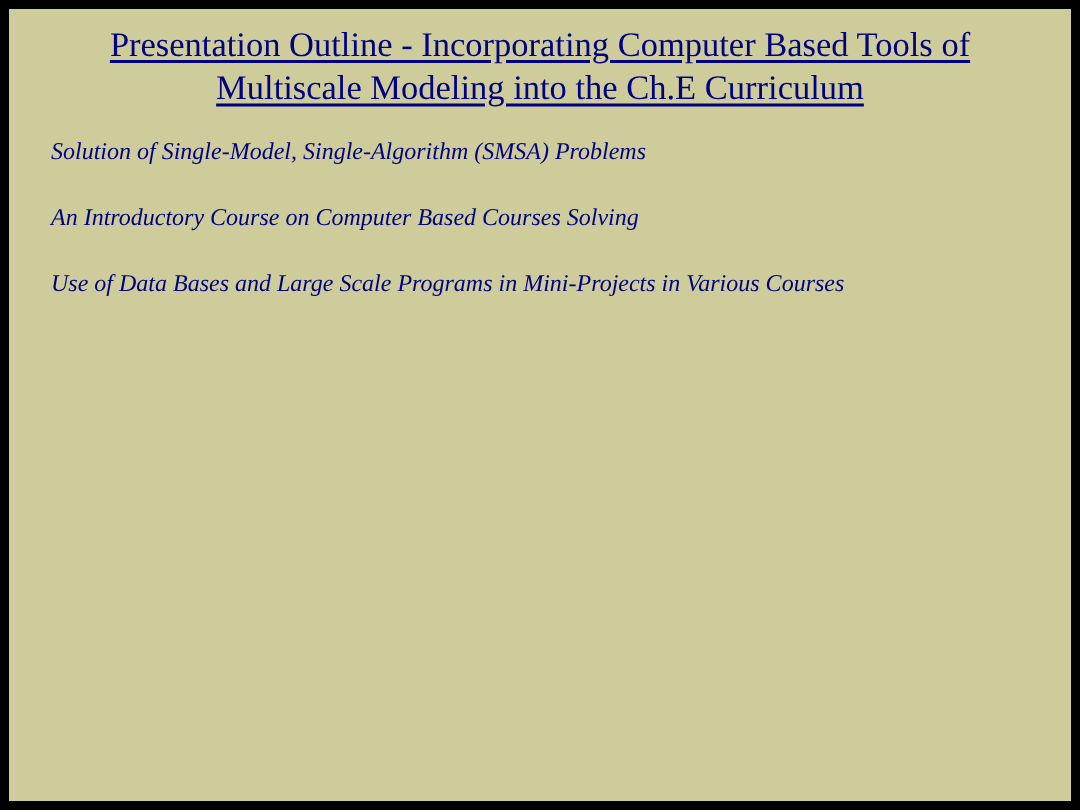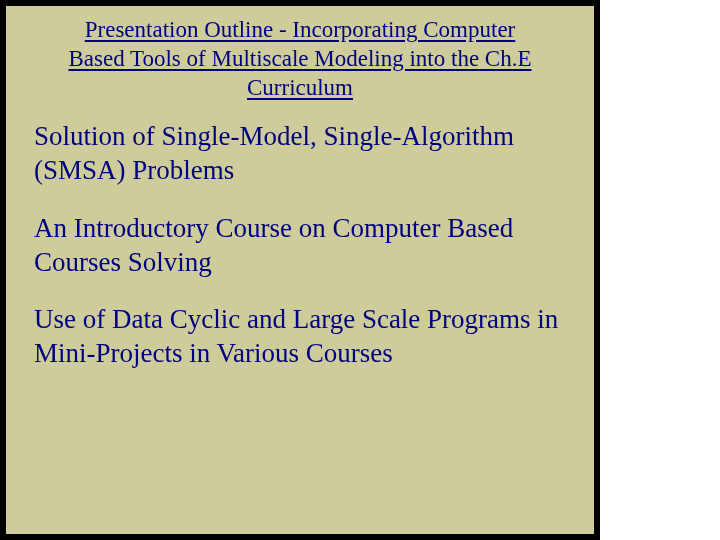--- a/index.html
+++ b/index.html
@@ -4,54 +4,55 @@
 <style>
   html, body {
     margin: 0;
     padding: 0;
     width: 720px;
     height: 540px;
     overflow: hidden;
   }
   .slide {
     box-sizing: border-box;
-    width: 600px;
+    width: 720px;
     height: 540px;
     background: #cdcc9a;
     border: 6px solid #000;
     padding: 10px 28px 16px 28px;
     font-family: "Times New Roman", Times, serif;
     color: #000080;
   }
   .title {
     text-align: center;
     font-size: 23px;
     line-height: 1.25;
     margin: 0 20px 18px 20px;
     text-decoration: underline;
     text-underline-offset: 3px;
   }
   .item {
-    font-size: 27px;
+    font-size: 16px;
     line-height: 1.25;
     margin-bottom: 24px;
     text-align: left;
+    font-style: italic;
   }
   .item.justify {
     text-align: justify;
     text-justify: inter-word;
   }
   .last { margin-left: 8px; margin-right: 4px; }
 </style>
 </head>
 <body>
 
 <div class="slide">
   <div class="title">Presentation Outline - Incorporating Computer Based Tools of Multiscale Modeling into the Ch.E Curriculum</div>
 
   <div class="item">Solution of Single-Model, Single-Algorithm (SMSA) Problems</div>
 
   <div class="item">An Introductory Course on Computer Based Courses Solving</div>
 
 
-  <div class="item">Use of Data Cyclic and Large Scale Programs in Mini-Projects in Various Courses</div>
+  <div class="item">Use of Data Bases and Large Scale Programs in Mini-Projects in Various Courses</div>
 
 </div>
 
 </body></html>

